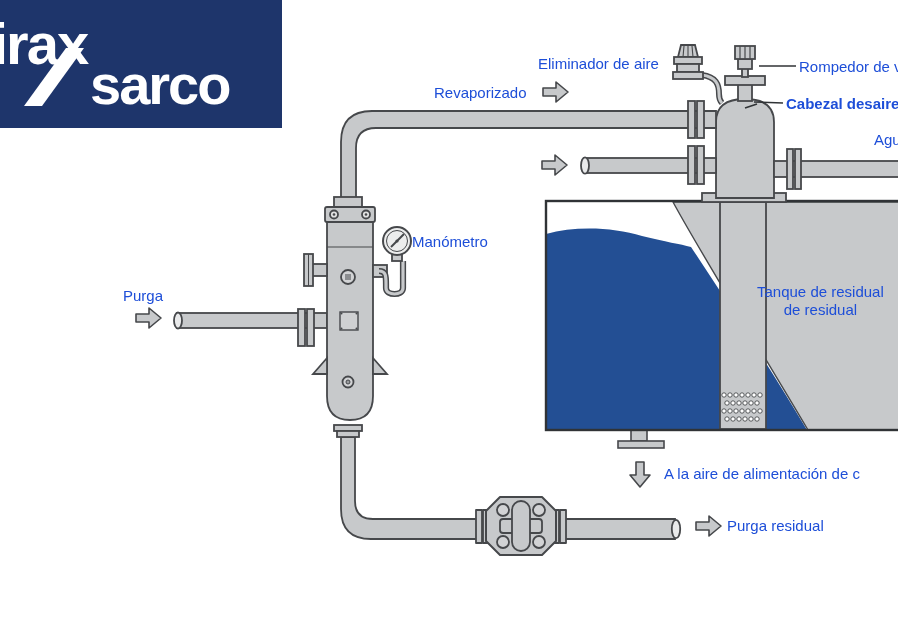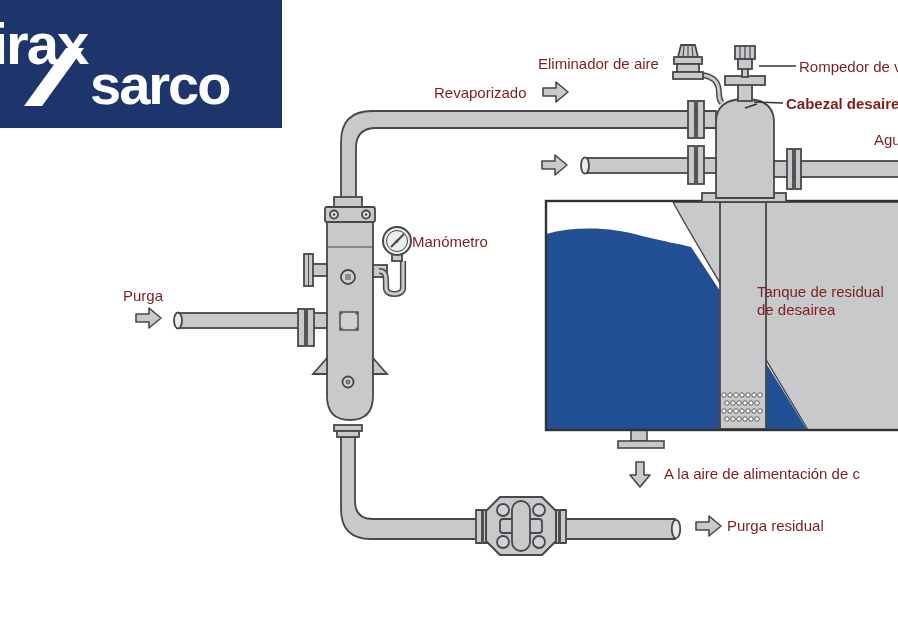--- a/index.html
+++ b/index.html
@@ -1,20 +1,20 @@
 <!DOCTYPE html>
 <html><head>
 <meta charset="utf-8">
 <style>
   html,body{margin:0;padding:0;background:#fff;}
   body{position:relative;width:898px;height:628px;overflow:hidden;
        font-family:"Liberation Sans",sans-serif;}
   .stage{position:absolute;left:0;top:0;width:898px;height:628px;}
-  .lbl{position:absolute;font-size:15px;line-height:18px;color:#7f1d1d;
-       white-space:nowrap;}
+  .lbl{position:absolute;font-size:15px;line-height:18px;color:#1d4ed8;
+       white-space:nowrap;text-align:center;}
   .lbl.bold{font-weight:bold;}
   svg{position:absolute;left:0;top:0;}
 </style>
 </head>
 <body>
 
 <div class="stage">
 
 <svg width="898" height="628" viewBox="0 0 898 628">
 
@@ -202,18 +202,18 @@
 
 <div class="lbl" style="left:538px;top:55px">Eliminador de aire</div>
 <div class="lbl" style="left:799px;top:58px">Rompedor de v</div>
 <div class="lbl" style="left:434px;top:84px">Revaporizado</div>
 <div class="lbl bold" style="left:786px;top:95px">Cabezal desairea</div>
 <div class="lbl" style="left:874px;top:131px">Agu</div>
 <div class="lbl" style="left:412px;top:233px">Manómetro</div>
 <div class="lbl" style="left:123px;top:287px">Purga</div>
 <div class="lbl" style="left:757px;top:283px">
   <div>Tanque de residual</div>
-  <div>de desairea</div>
+  <div>de residual</div>
 </div>
 <div class="lbl" style="left:664px;top:465px">A la aire de alimentación de c</div>
 <div class="lbl" style="left:727px;top:517px">Purga residual</div>
 
 </div>
 
 </body></html>

